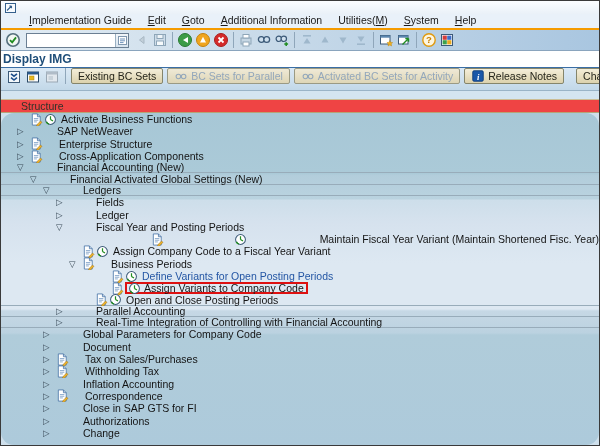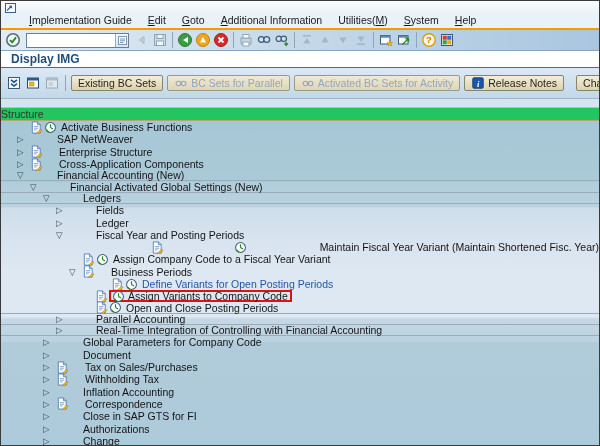--- a/index.html
+++ b/index.html
@@ -21,45 +21,46 @@
   
   #stdtoolbar { height:21px; flex:none; display:flex; align-items:center; padding-left:3px;
     background:linear-gradient(90deg,#e2ecf4 0%,#cbdcea 40%,#a9c6e0 100%);
     border-bottom:1px solid #8aa4bd; }
   .tb-icon { width:18px; height:18px; display:flex; align-items:center; justify-content:center; flex:none; }
   .tb-sep { width:1px; height:16px; background:#8fa6ba; margin:0 3px; flex:none; }
   #command-wrap { display:flex; align-items:center; margin:0 4px; height:15px; border:1px solid #6b7f93; background:#fff; flex:none; }
   #command-field { width:88px; height:13px; border:none; outline:none; font-family:"Liberation Sans",sans-serif; font-size:10px; padding:0 2px; }
   #command-list-btn { width:13px; height:13px; border-left:1px solid #9ab0c2; background:linear-gradient(#f2f6fa,#d8e4ee); display:flex; align-items:center; justify-content:center; }
   
-  #titlerow { height:17px; background:#ffffff; display:flex; align-items:center; padding-left:10px;
+  #titlerow { height:17px; background:#ffffff; display:flex; align-items:center; padding-left:2px;
     border-bottom:1px solid #3a6ea5; flex:none; }
   #page-title { font-weight:bold; font-size:12px; color:#1f4e79; }
   
-  #apptoolbar { height:31px; flex:none; display:flex; align-items:center; padding:0 4px;
+  #apptoolbar { height:23px; flex:none; display:flex; align-items:flex-start; padding:0 4px;
     background:linear-gradient(#dbe9f5,#c2d8e8); border-bottom:1px solid #9ab4c8; }
   .app-icon { width:18px; height:18px; display:flex; align-items:center; justify-content:center; margin-right:1px; flex:none; }
   .sap-btn { height:16px; display:inline-flex; align-items:center; gap:3px; padding:0 6px; margin:0 2px;
     background:linear-gradient(#f4eed9,#dcd2ad); border:1px solid #85856b; border-radius:2px;
     font-size:10.5px; color:#26261c; white-space:nowrap; cursor:default; flex:none; }
   .sap-btn.disabled { color:#93a7bb; background:linear-gradient(#efe9d6,#ded6b6); border-color:#9a9a84; }
   .btn-gap { width:8px; flex:none; }
   
   #gapstrip { height:8px; background:#d4e5f1; flex:none; }
-  #structurebar { height:14px; background:#22c55e; border-top:1px solid #cbbd95; border-bottom:1px solid #b5a478;
-    display:flex; align-items:center; padding-left:0; color:#32322a; flex:none; }
+  #structurebar { height:14px; background:#ef4444; border-top:1px solid #cbbd95; border-bottom:1px solid #b5a478;
+    display:flex; align-items:center; padding-left:20px; color:#32322a; flex:none; }
   
   #tree { flex:1; overflow:hidden; position:relative;
     background:linear-gradient(180deg,
       #a7c7d6 0px, #abcad8 61px,
       #b2cddb 62px, #bad3e0 86px,
       #cddeea 87px, #d6e2ee 110px,
       #dde8f2 150px, #dde8f2 196px,
       #c6d8e5 198px, #bbd2e0 220px,
       #b0ccda 222px, #adcadb 332px);
+    border-radius:13px;
   }
   .tree-row { height:12.3px; display:flex; align-items:center; white-space:nowrap; }
   .tree-row.sep { border-bottom:1px solid #98acba; height:11.3px; }
   .exp { width:13px; flex:none; font-size:8.5px; color:#3a4a58; text-align:left; line-height:10px; cursor:default; }
   .sp13 { width:13px; flex:none; }
   .sp24 { width:24px; flex:none; }
   .sp12 { width:12px; flex:none; }
   .t-icon { width:14px; height:13px; flex:none; display:flex; align-items:center; }
   .t-label { margin-left:3px; color:#141414; cursor:default; }
   .t-label.link { color:#2456a4; }
@@ -433,21 +434,21 @@
         </span>
         <span class="t-icon">
           <svg width="13" height="13" viewBox="0 0 14 14">
             <circle cx="7" cy="7" r="5.3" fill="#fff" stroke="#3c5a78" stroke-width="1.1"></circle>
             <path d="M7 7 L7 3.4 M7 7 L9.7 8.7" stroke="#1f8c1f" stroke-width="1.3" fill="none"></path>
             <path d="M2.6 9.6 a5.3 5.3 0 0 0 2.6 2.4" stroke="#1f8c1f" stroke-width="1.6" fill="none"></path>
           </svg>
         </span>
         <span class="t-label link">Define Variants for Open Posting Periods</span>
       </div>
-      <div class="tree-row" style="padding-left: 81px;">
+      <div class="tree-row" style="padding-left: 81px; margin-left: 16px;">
         <span class="sp13"></span>
         <span class="t-icon">
           <svg width="13" height="13" viewBox="0 0 14 14">
             <path d="M2.5 1 h5.5 l3 3 v9 h-8.5 z" fill="#fff" stroke="#4a76a8" stroke-width="0.9"></path>
             <path d="M8 1 v3 h3" fill="none" stroke="#4a76a8" stroke-width="0.9"></path>
             <path d="M4.2 6 h4.8 M4.2 7.8 h4.8 M4.2 9.6 h3.2" stroke="#7a9cc4" stroke-width="0.9"></path>
             <path d="M7.4 12.6 L11.4 8.6 l1.5 1.5 -4 4 -2 .5 z" fill="#f0b429" stroke="#8c6210" stroke-width="0.5"></path>
           </svg>
         </span>
         <span class="redbox">

